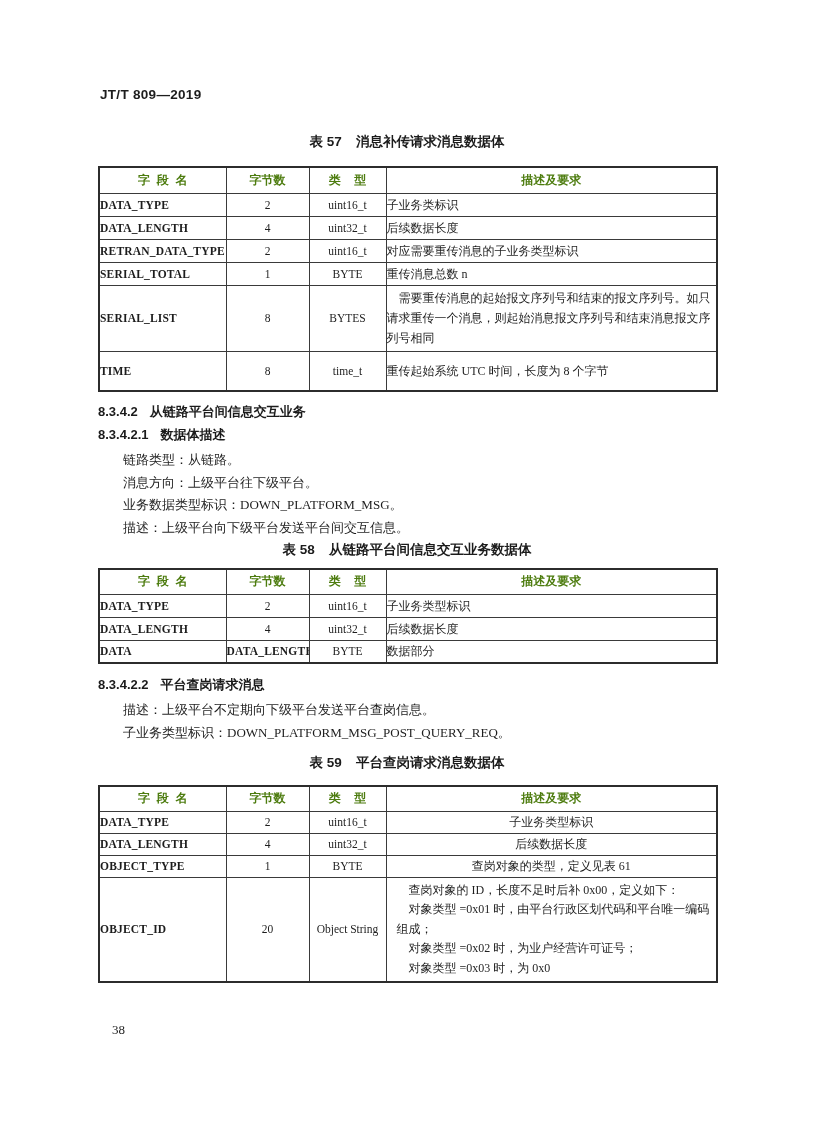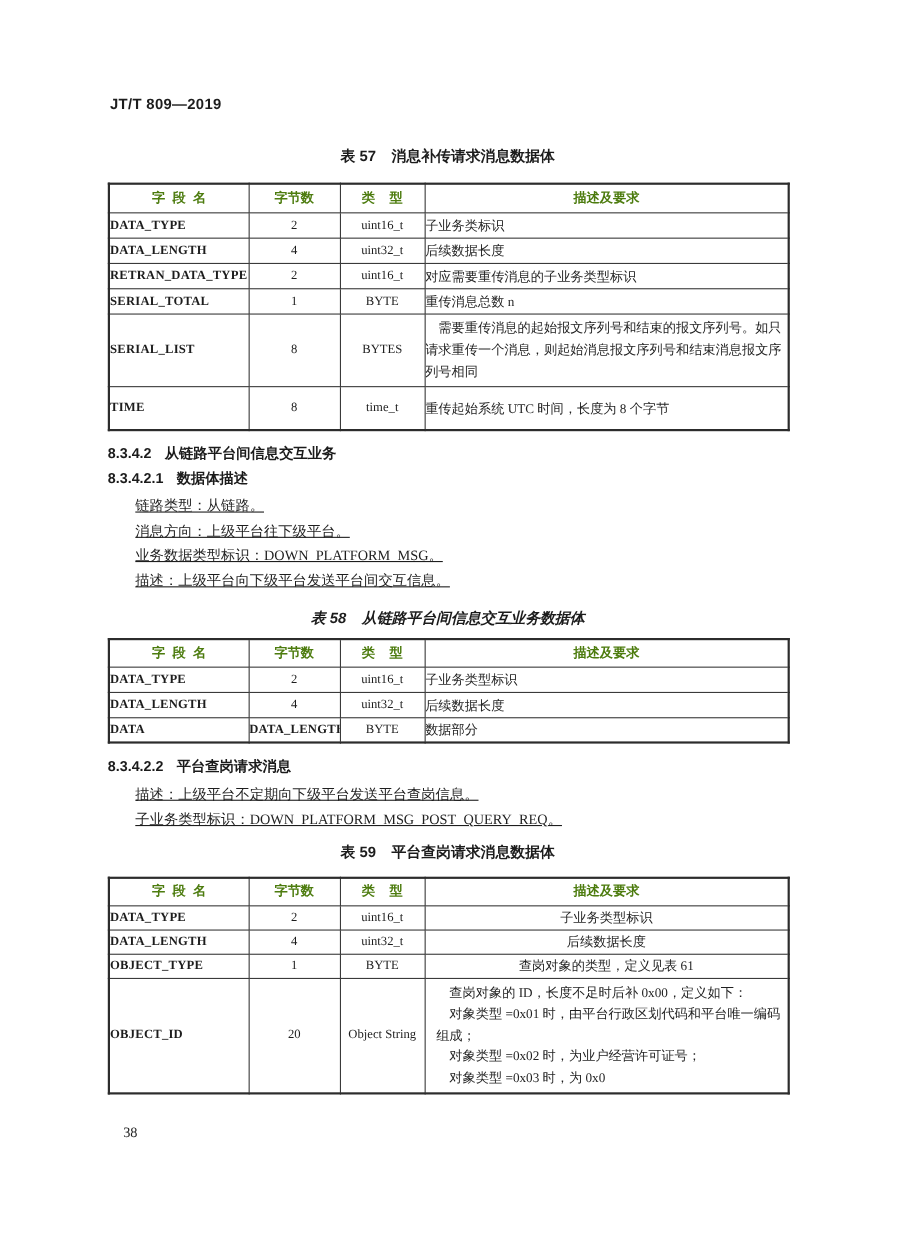--- a/index.html
+++ b/index.html
@@ -25,21 +25,21 @@
 
   .tbl-title {
     text-align: center;
     font-family: "Liberation Sans", "DejaVu Sans", sans-serif;
     font-weight: 700; font-size: 13.5px; line-height: 19px;
     color: #1c1c1c;
     white-space: pre-wrap;
   }
   .tbl-title .t-gap { display: inline-block; width: 14px; }
   .tbl-title-57 { margin-top: 132px; }
-  .tbl-title-58 { margin-top: 13px; font-style: italic; }
+  .tbl-title-58 { margin-top: 1px; }
   .tbl-title-59 { margin-top: 9px; }
 
   table.spec {
     border-collapse: collapse;
     table-layout: fixed;
     width: 618px;
     border: 2px solid #2c2c2c;
   }
   table.spec td, table.spec th {
     border: 1px solid #3a3a3a;
@@ -93,21 +93,21 @@
     color: #1b1b1b;
   }
   .sec-head .h-gap { display: inline-block; width: 12px; }
   .h-8342  { margin-top: 11px; }
   .h-83421 { margin-top: 5px; }
   .h-83422 { margin-top: 12px; }
 
   .para-group { margin-top: 5px; }
   .para-group p {
     margin: 0; padding-left: 25px;
-    font-size: 13px; line-height: 22.5px; color: #1e1e1e; text-decoration: underline;
+    font-size: 13px; line-height: 22.5px; color: #1e1e1e;
   }
 
   .page-number {
     position: absolute; left: 112px; top: 1022px;
     font-size: 13px; color: #1d1d1d;
   }
 </style>
 </head>
 <body>
 

